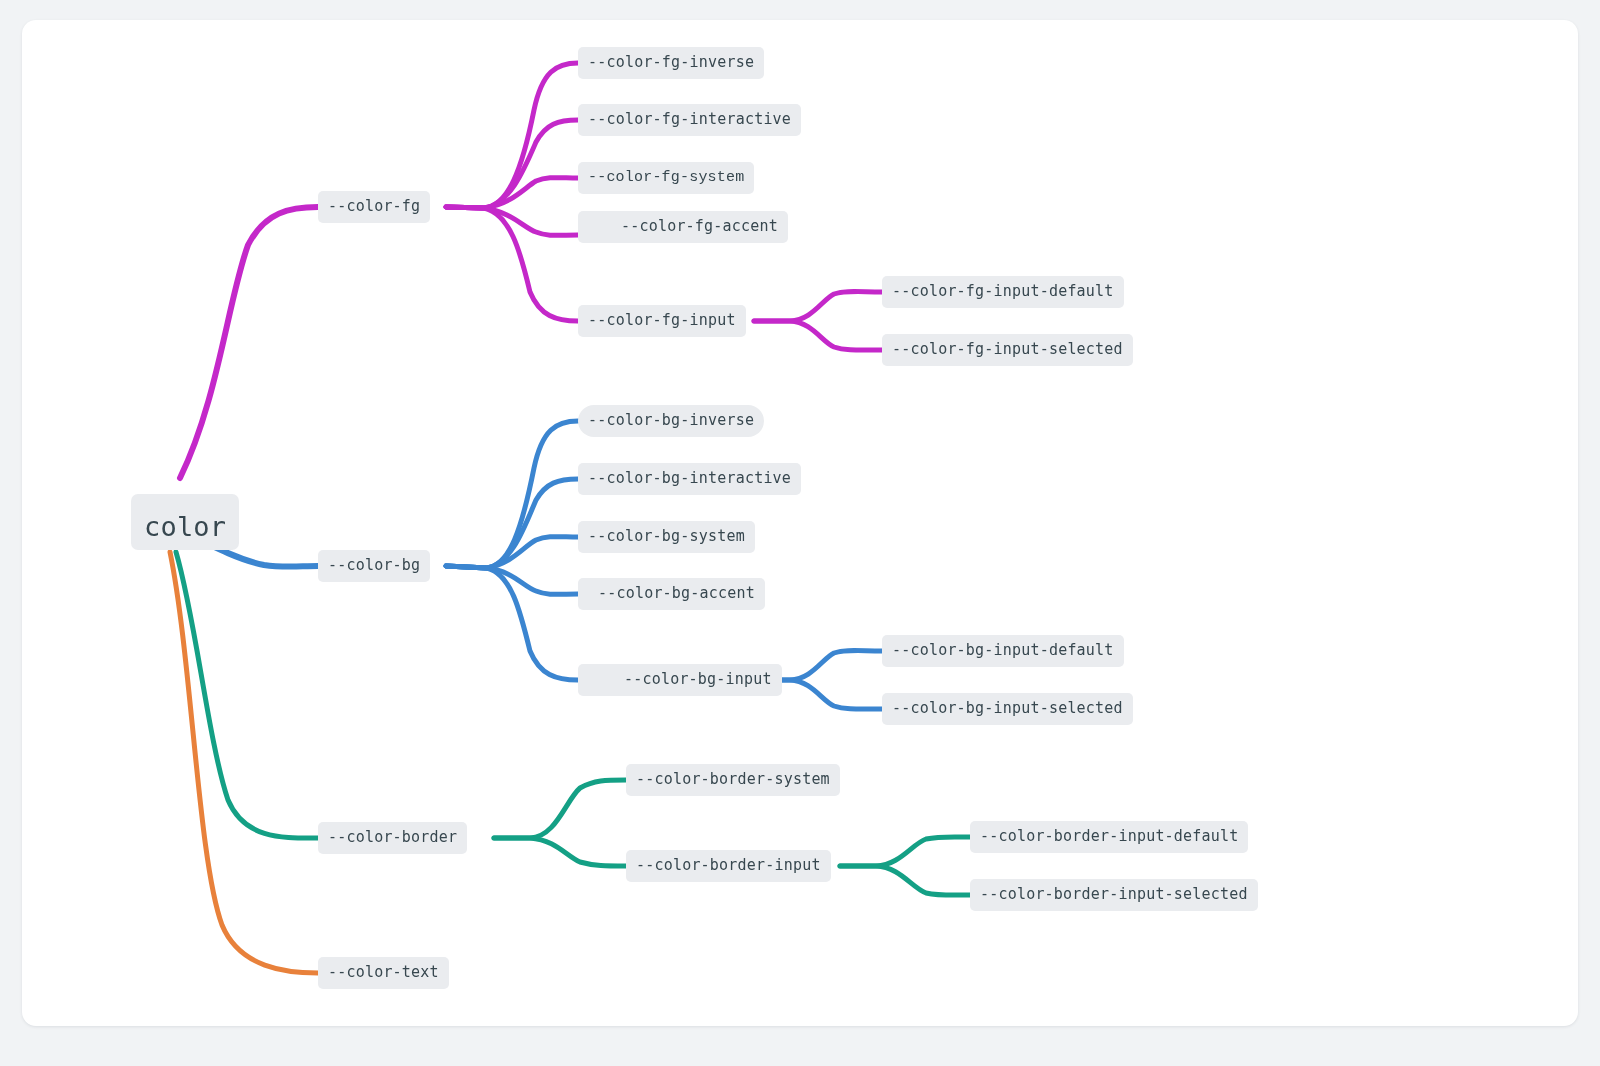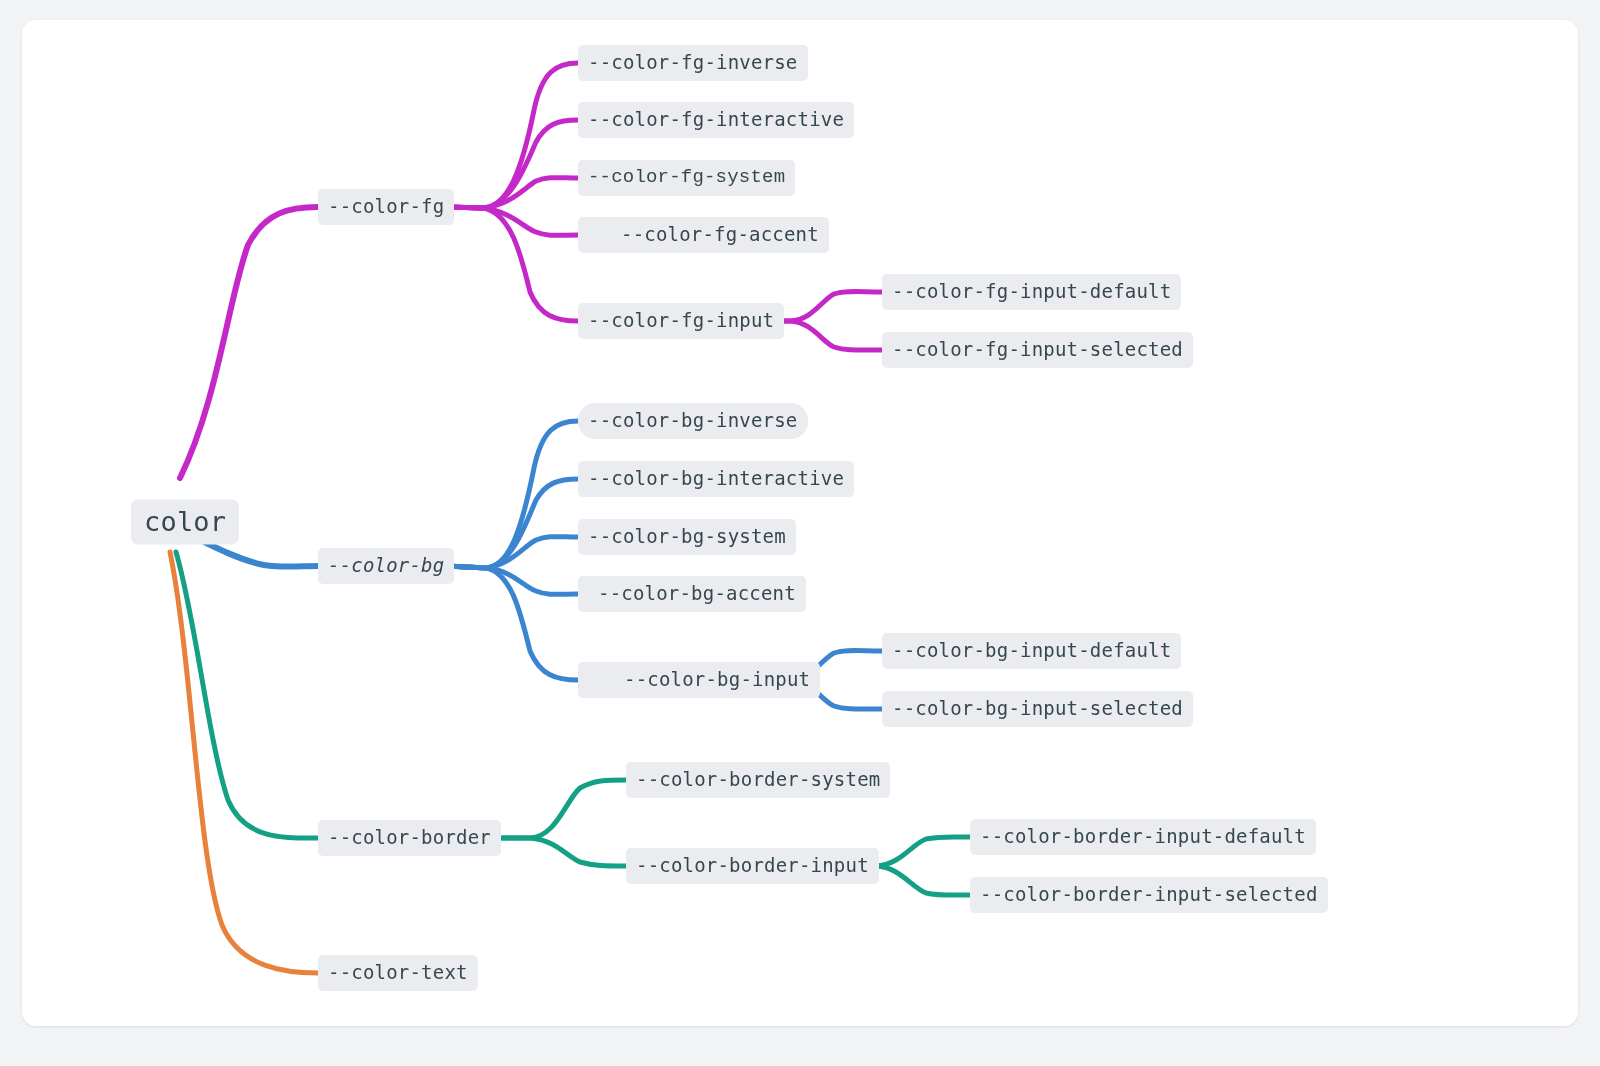--- a/index.html
+++ b/index.html
@@ -30,29 +30,29 @@
     width: 1600px; height: 1066px;
     pointer-events: none;
   }
   .node {
     position: absolute;
     transform: translateY(-50%);
     background: #eaecef;
     color: #37474f;
     border-radius: 5px;
     font-family: "DejaVu Sans Mono", "Liberation Mono", monospace;
-    font-size: 19px;
+    font-size: 15px;
     line-height: 1;
     letter-spacing: 0.2px;
     padding: 8px 10px 9px 10px;
     white-space: nowrap;
   }
   .node.root {
     font-size: 27px;
-    padding: 8px 13px 10px 13px;
+    padding: 19px 13px 10px 13px;
     border-radius: 7px;
   }
 </style>
 </head>
 <body>
 
 <div id="page">
   <div id="card"></div>
 
   <svg id="mindmap-svg" viewBox="0 0 1600 1066" xmlns="http://www.w3.org/2000/svg">
@@ -81,25 +81,25 @@
         <path d="M 840,866 L 876,866 C 900,867 912,888 926,893 C 940,896 952,895 970,895" fill="none" stroke="#14a085" stroke-width="5" stroke-linecap="round" stroke-linejoin="round"></path>
       </g>
   </svg>
 
   <div id="node-layer">
       <div class="node root" style="left: 131px; top: 522px;">color</div>
       <div class="node" style="left: 318px; top: 207px;">--color-fg</div>
       <div class="node" style="left: 578px; top: 63px;">--color-fg-inverse</div>
       <div class="node" style="left: 578px; top: 120px;">--color-fg-interactive</div>
       <div class="node" style="left: 578px; top: 178px; font-family: Liberation Mono, monospace;">--color-fg-system</div>
-      <div class="node" style="left: 578px; top: 235px; padding-left: 43px;">--color-fg-accent</div>
+      <div class="node" style="left: 578px; top: 227px; padding-left: 43px;">--color-fg-accent</div>
       <div class="node" style="left: 578px; top: 321px;">--color-fg-input</div>
       <div class="node" style="left: 882px; top: 292px;">--color-fg-input-default</div>
       <div class="node" style="left: 882px; top: 350px;">--color-fg-input-selected</div>
-      <div class="node" style="left: 318px; top: 566px; font-style: italic;">--color-bg</div>
+      <div class="node" style="left: 318px; top: 566px;">--color-bg</div>
       <div class="node" style="left: 578px; top: 421px; border-radius: 17px;">--color-bg-inverse</div>
       <div class="node" style="left: 578px; top: 479px;">--color-bg-interactive</div>
       <div class="node" style="left: 578px; top: 537px;">--color-bg-system</div>
       <div class="node" style="left: 578px; top: 594px; padding-left: 20px;">--color-bg-accent</div>
       <div class="node" style="left: 578px; top: 680px; padding-left: 46px;">--color-bg-input</div>
       <div class="node" style="left: 882px; top: 651px;">--color-bg-input-default</div>
       <div class="node" style="left: 882px; top: 709px;">--color-bg-input-selected</div>
       <div class="node" style="left: 318px; top: 838px;">--color-border</div>
       <div class="node" style="left: 626px; top: 780px;">--color-border-system</div>
       <div class="node" style="left: 626px; top: 866px;">--color-border-input</div>

